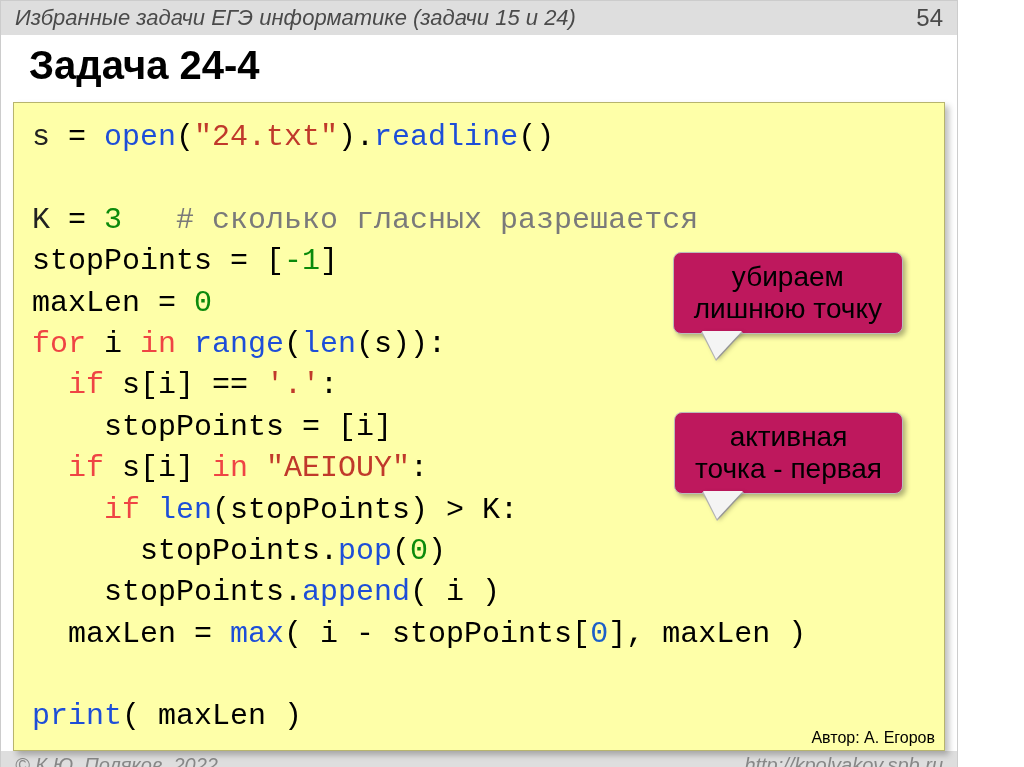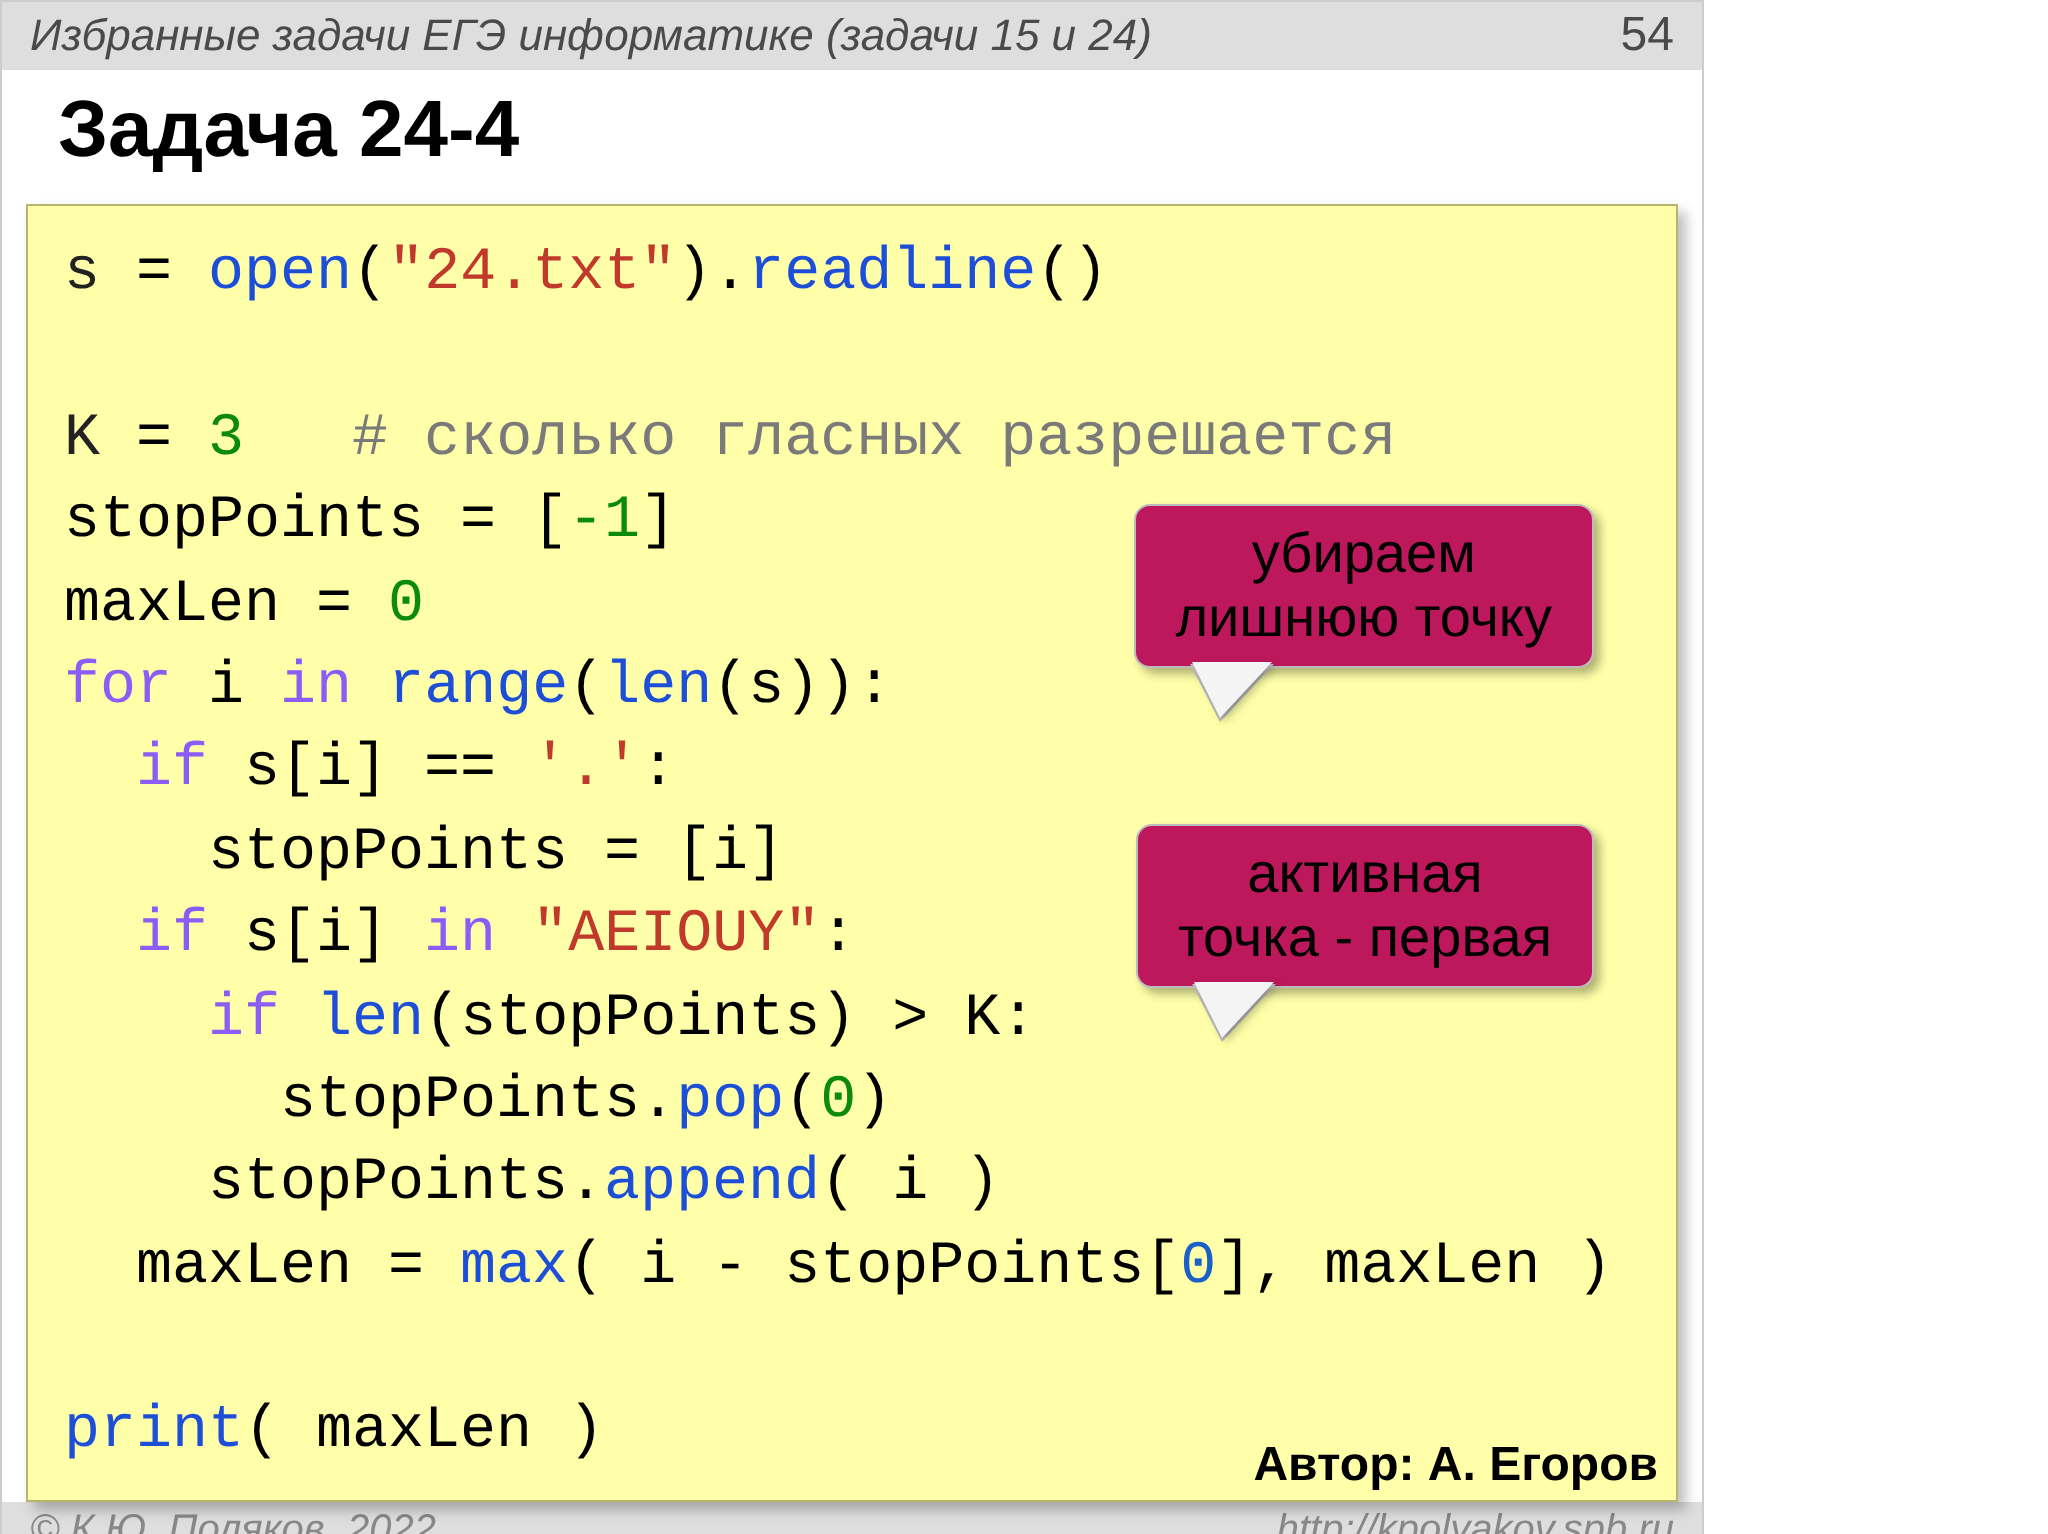--- a/index.html
+++ b/index.html
@@ -1,18 +1,18 @@
 <!DOCTYPE html>
 <html><head>
 <meta charset="utf-8">
 <style>
   * { box-sizing: border-box; margin: 0; padding: 0; }
   html, body { width: 1024px; height: 767px; font-family: Arial, Helvetica, sans-serif; background: #fff; }
   .slide {
-    width: 852px; height: 767px;
+    width: 958px; height: 767px;
     display: flex; flex-direction: column;
     border: 1px solid #ccc;
   }
   .topbar {
     background: #dedede;
     color: #4a4a4a;
     display: flex; align-items: center; justify-content: space-between;
     padding: 4px 14px 4px 14px;
     font-style: italic;
     font-size: 22px;
@@ -33,21 +33,21 @@
     background: #feffa8;
     border: 1px solid #b7b46e;
     box-shadow: 4px 4px 6px rgba(0,0,0,0.25);
     padding: 14px 18px 12px 18px;
     font-family: "Courier New", monospace;
     font-size: 30px;
     line-height: 1.38;
     white-space: pre;
     position: relative;
   }
-  .kw   { color: #8b5cf6; }
+  .kw   { color: #ef4444; }
   .var  { color: #222; }
   .func { color: #1d4ed8; }
   .num  { color: #0b8a0b; }
   .str  { color: #c0392b; }
   .cmt  { color: #7a7a7a; margin-top: 40px; }
   .blue0{ color: #1b5fc8; }
 
   .callout {
     position: absolute;
     background: #be185d;
@@ -76,22 +76,21 @@
     position:absolute;
     left: 27px; bottom: -28px;
     border-left: 15px solid transparent;
     border-right: 27px solid transparent;
     border-top: 29px solid #bcbcbc;
   }
 
   .author {
     position: absolute;
     right: 22px; bottom: 4px;
-    font-size: 24px;
-    font-weight: bold;
+    font-size: 16px;
   }
 
   .footer {
     background: #dedede;
     color: #888;
     display: flex; align-items: center; justify-content: space-between;
     padding: 4px 14px;
     font-style: italic;
     font-size: 20px;
     height: 30px;

